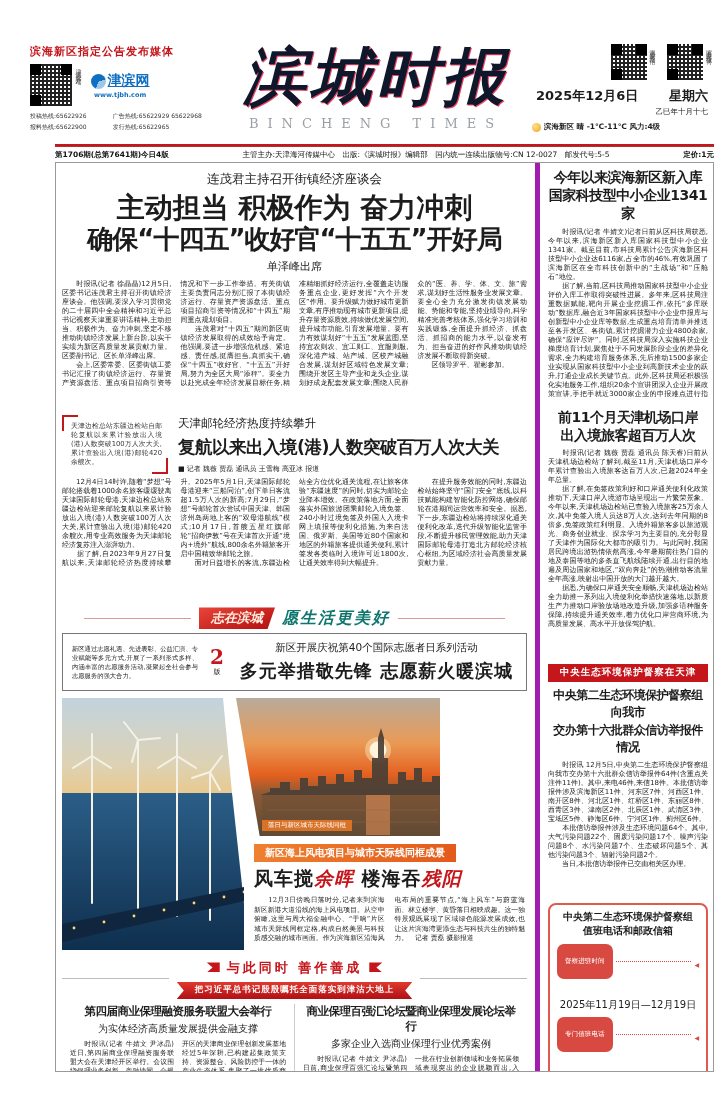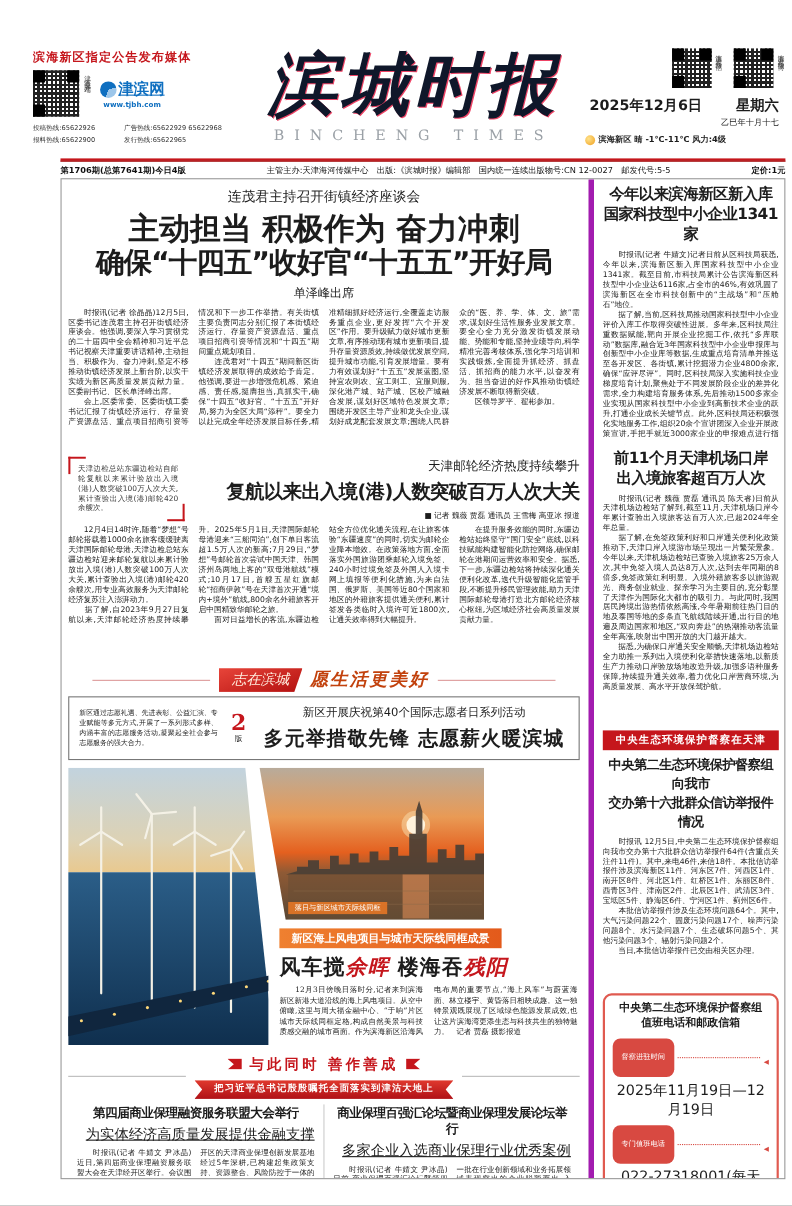--- a/index.html
+++ b/index.html
@@ -60,32 +60,32 @@
   .lead-h2 { text-align:center; font-size:26px; font-weight:900; line-height:1.15; letter-spacing:-1px; }
   .lead-sub { text-align:center; font-size:11px; margin:5px 0 6px; }
   .lead-body { column-count:4; column-gap:9px; font-size:7px; line-height:9px; height:126px; }
 
   
   .cruise { margin-top:9px; }
   .cruise-top { display:flex; gap:10px; }
   .quote-box { width:106px; flex:none; font-size:6.8px; line-height:9px; color:#3a3a3a; padding:7px 6px 6px 9px; position:relative; text-align:justify; }
   .quote-box::before { content:""; position:absolute; left:0; top:0; width:14px; height:14px; border-left:2px solid #c5161c; border-top:2px solid #c5161c; }
   .quote-box::after { content:""; position:absolute; right:0; bottom:0; width:14px; height:14px; border-right:2px solid #c5161c; border-bottom:2px solid #c5161c; }
-  .cruise-head { flex:1; text-align:right; }
+  .cruise-head { flex:1; text-align:left; }
   .cruise-kicker { font-size:11.5px; margin-top:1px; }
   .cruise-h { font-size:17.5px; font-weight:900; margin-top:4px; letter-spacing:-0.5px; }
   .cruise-byline { font-size:7px; margin-top:5px; }
   .cruise-body { margin-top:4px; column-count:4; column-gap:9px; font-size:7px; line-height:9px; height:122px; }
 
   
   .vol-row { display:flex; align-items:center; margin:7px 22px 4px; gap:8px; }
   .vol-line { flex:1; height:1px; background:#d99; }
   .vol-banner { display:flex; gap:7px; align-items:center; }
-  .vb1 { background:linear-gradient(160deg,#e8453a,#b3100f); color:#ffefe0; font-weight:normal; font-size:13px; padding:2px 12px; clip-path:polygon(0 0,100% 0,90% 100%,0 100%); font-style:italic;text-align:right; }
-  .vb2 { color:#c2410c; font-weight:900; font-size:16px; font-family:"DejaVu Serif","Liberation Serif",serif; font-style:italic; letter-spacing:2px; }
+  .vb1 { background:linear-gradient(160deg,#e8453a,#b3100f); color:#ffefe0; font-weight:bold; font-size:13px; padding:2px 12px; clip-path:polygon(0 0,100% 0,90% 100%,0 100%); font-style:italic;text-align:right; }
+  .vb2 { color:#0f766e; font-weight:900; font-size:16px; font-family:"DejaVu Serif","Liberation Serif",serif; font-style:italic; letter-spacing:2px; }
   .vol-box { border:1px solid #777; display:flex; align-items:center; gap:10px; padding:5px 9px; height:58px; }
   .vol-note { width:126px; flex:none; font-size:6.3px; line-height:9px; color:#222; font-family:"DejaVu Serif","Liberation Serif",serif; text-align:justify; }
   .vol-page { flex:none; text-align:center; width:18px; }
   .vol-page-num { color:#c5161c; font-size:20px; font-weight:bold; font-family:"DejaVu Serif","Liberation Serif",serif; line-height:1; }
   .vol-page-label { font-size:7px; }
   .vol-main { flex:1; text-align:center; }
   .vol-kicker { font-size:10.5px; }
   .vol-h { font-size:18px; font-weight:900; margin-top:4px; letter-spacing:1px; }
 
   
@@ -106,41 +106,41 @@
   .ribbon-l1::before, .ribbon-l1::after { content:""; position:absolute; top:3px; width:13px; height:10px; background:#c5161c; }
   .ribbon-l1::before { left:0; clip-path:polygon(0 0,100% 0,100% 100%,0 100%,45% 50%); }
   .ribbon-l1::after { right:0; clip-path:polygon(0 0,100% 0,55% 50%,100% 100%,0 100%); }
   .ribbon-l2 { margin-top:2px; background:linear-gradient(#e0392e,#b01116); color:#fff; font-size:8.5px; font-weight:bold; padding:2.5px 18px; display:inline-block; clip-path:polygon(0 0,100% 0,97% 50%,100% 100%,0 100%,3% 50%); letter-spacing:1px; }
 
   
   .bottom-row { display:flex; margin-top:2px; }
   .fact { flex:1; padding:0 8px; }
   .fact + .fact { border-left:1px solid #ccc; }
   .fact-h { text-align:center; font-size:11.5px; font-weight:900; line-height:1.3; letter-spacing:-0.5px; }
-  .fact-sub { text-align:right; font-size:13px; margin:3px 0 4px;text-decoration:underline; }
+  .fact-sub { text-align:center; font-size:10px; margin:3px 0 4px; }
   .fact-body { column-count:2; column-gap:8px; font-size:6.8px; line-height:9px; height:62px; }
 
   
   .r-art-h { font-size:14px; font-weight:900; line-height:1.3; text-align:center; letter-spacing:-0.5px; }
   .r-body { margin-top:5px; font-size:7px; line-height:9px; }
   .sci-body { height:171px; }
   .air { margin-top:9px; }
   .air-body { height:207px; }
   .eco { margin-top:8px; }
   .eco-banner { background:#c5161c; color:#fff; text-align:center; font-size:9.5px; font-weight:bold; padding:2.5px 0; letter-spacing:1px; }
   .eco-h { font-size:12px; font-weight:900; text-align:center; margin-top:5px; line-height:1.45; letter-spacing:-0.5px; }
   .eco-body { height:135px; margin-top:4px; }
 
   .contact { border:2px solid #e05a50; border-radius:8px; margin-top:7px; padding:5px 7px 6px; }
   .contact-title { font-size:10px; font-weight:900; text-align:center; line-height:1.45; }
   .cb-row { display:flex; align-items:center; gap:3px; margin-top:5px; }
   .cb-pill { background:#d84941; color:#fff; font-size:6.6px; padding:13px 8px; border-radius:7px; flex:none; }
   .cb-dots { flex:1; border-top:1.5px dotted #d84941; }
   .cb-arrow::after { content:"◀"; color:#d84941; font-size:6px; }
-  .cb-val { text-align:center; font-size:13px; margin-top:3px; }
+  .cb-val { text-align:center; font-size:10px; margin-top:19px; }
 
   .study { border:1px solid #aaa; margin-top:8px; padding:4px 5px 5px; }
   .study-banner { background:#c5161c; color:#fff; font-size:9.5px; font-weight:bold; text-align:center; padding:3px 0; letter-spacing:0.5px; }
 
   .footer { margin:3px 10px 0 55px; text-align:right; font-size:7px; color:#222; }
 </style>
 </head>
 <body>
 
 <div class="page">

